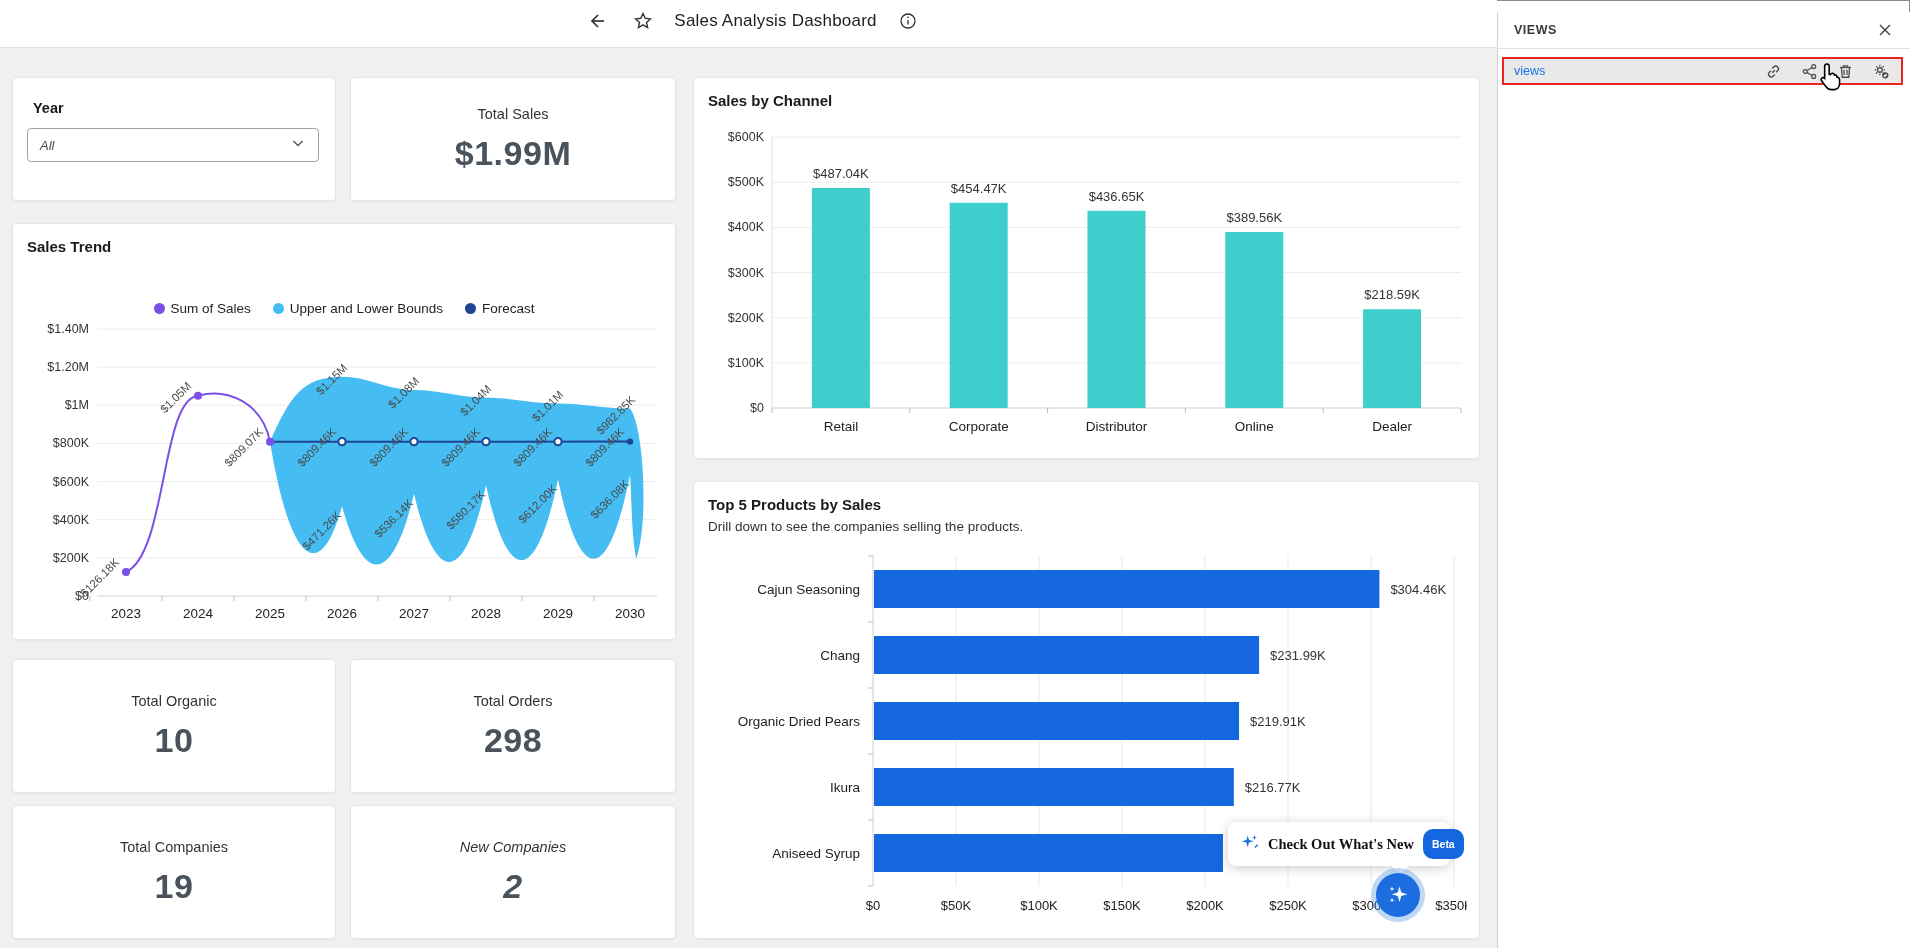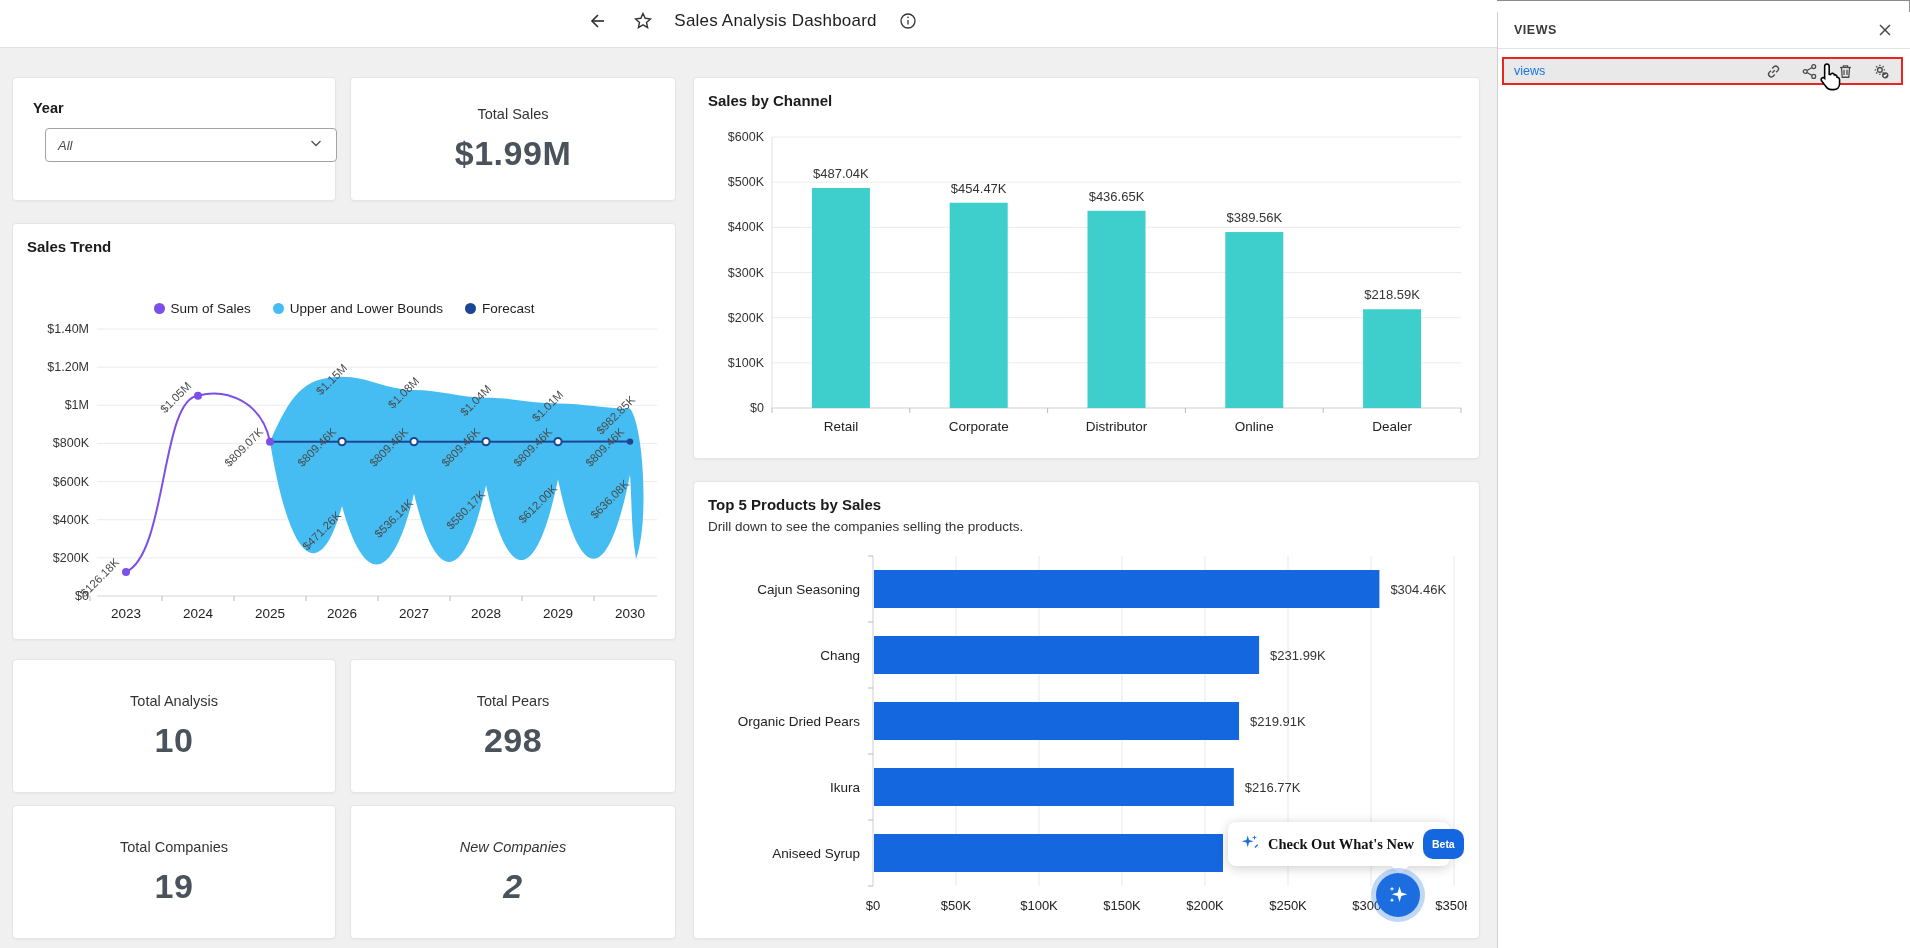--- a/index.html
+++ b/index.html
@@ -14,21 +14,21 @@
   .tb-div{width:1px;height:22px;background:#ddd;}
   
   .canvas{position:absolute;left:0;top:48px;width:1497px;height:900px;background:#f0f0f1;}
   .card{position:absolute;background:#fff;border:1px solid #e5e5e5;border-radius:4px;box-shadow:0 1px 2px rgba(0,0,0,.04);box-sizing:border-box;padding:14px;}
   .kpi{display:flex;flex-direction:column;align-items:center;justify-content:center;gap:12px;}
   .kpi .lbl{font-size:14.5px;color:#333;}
   .kpi .val{font-size:34px;font-weight:bold;color:#4a525b;letter-spacing:.5px;}
   .card-title{font-size:15px;font-weight:bold;color:#1a1a1a;}
   .card-sub{font-size:13.5px;color:#333;margin-top:6px;}
   .year-lbl{font-size:14.5px;font-weight:bold;color:#1a1a1a;margin:8px 0 12px 6px;}
-  .select{margin-left:18px;width:292px;height:34px;border:1px solid #a3a3a3;border-radius:4px;display:flex;align-items:center;justify-content:space-between;padding:7px 12px;box-sizing:border-box;cursor:pointer;background:#fff;}
+  .select{margin-left:0;width:292px;height:34px;border:1px solid #a3a3a3;border-radius:4px;display:flex;align-items:center;justify-content:space-between;padding:7px 12px;box-sizing:border-box;cursor:pointer;background:#fff;}
   .select .v{font-size:13px;font-style:italic;color:#4c4c4c;}
   .legend{display:flex;justify-content:center;gap:22px;margin:26px 0 8px 0;}
   .lg-item{display:flex;align-items:center;gap:6px;font-size:13.5px;color:#1f1f1f;margin-top:20px;}
   .lg-dot{width:11px;height:11px;border-radius:50%;display:inline-block;}
   svg text{font-family:"Liberation Sans",sans-serif;}
   
   .panel{position:absolute;left:1497px;top:12px;width:413px;height:948px;background:#fff;border-left:1px solid #cfcfcf;box-sizing:border-box;}
   .panel-hdr{height:36px;border-bottom:1px solid #e3e3e3;display:flex;align-items:center;justify-content:space-between;padding:0 14px 0 16px;}
   .panel-title{font-size:12.5px;font-weight:bold;color:#3a3a3a;letter-spacing:.5px;}
   .view-row{position:absolute;left:4px;top:45px;width:401px;height:28px;background:#e9e9e9;border:2px solid #e8261f;box-sizing:border-box;display:flex;align-items:center;padding:0 10px;}
@@ -255,25 +255,25 @@
             <text x="609" y="76.55646428571427" text-anchor="end" font-size="11.5" fill="#4a4a4a" transform="rotate(-45 609 76.55646428571427)">$982.85K</text>
             <text x="315" y="192.1239857142857" text-anchor="end" font-size="11.5" fill="#4a4a4a" transform="rotate(-45 315 192.1239857142857)">$471.26K</text>
             <text x="387" y="179.75044285714284" text-anchor="end" font-size="11.5" fill="#4a4a4a" transform="rotate(-45 387 179.75044285714284)">$536.14K</text>
             <text x="459" y="171.35329285714286" text-anchor="end" font-size="11.5" fill="#4a4a4a" transform="rotate(-45 459 171.35329285714286)">$580.17K</text>
             <text x="531" y="165.28285714285715" text-anchor="end" font-size="11.5" fill="#4a4a4a" transform="rotate(-45 531 165.28285714285715)">$612.00K</text>
             <text x="603" y="160.69045714285716" text-anchor="end" font-size="11.5" fill="#4a4a4a" transform="rotate(-45 603 160.69045714285716)">$636.08K</text>
           </svg></div>
     </section>
 
     <section class="card kpi" style="left:12px;top:611px;width:324px;height:134px;">
-      <div class="lbl">Total Analysis</div>
+      <div class="lbl">Total Organic</div>
       <div class="val">10</div>
     </section>
     <section class="card kpi" style="left:350px;top:611px;width:326px;height:134px;">
-      <div class="lbl">Total Pears</div>
+      <div class="lbl">Total Orders</div>
       <div class="val">298</div>
     </section>
     <section class="card kpi" style="left:12px;top:757px;width:324px;height:134px;">
       <div class="lbl">Total Companies</div>
       <div class="val">19</div>
     </section>
     <section class="card kpi" style="left:350px;top:757px;width:326px;height:134px;font-style:italic;">
       <div class="lbl">New Companies</div>
       <div class="val">2</div>
     </section>

